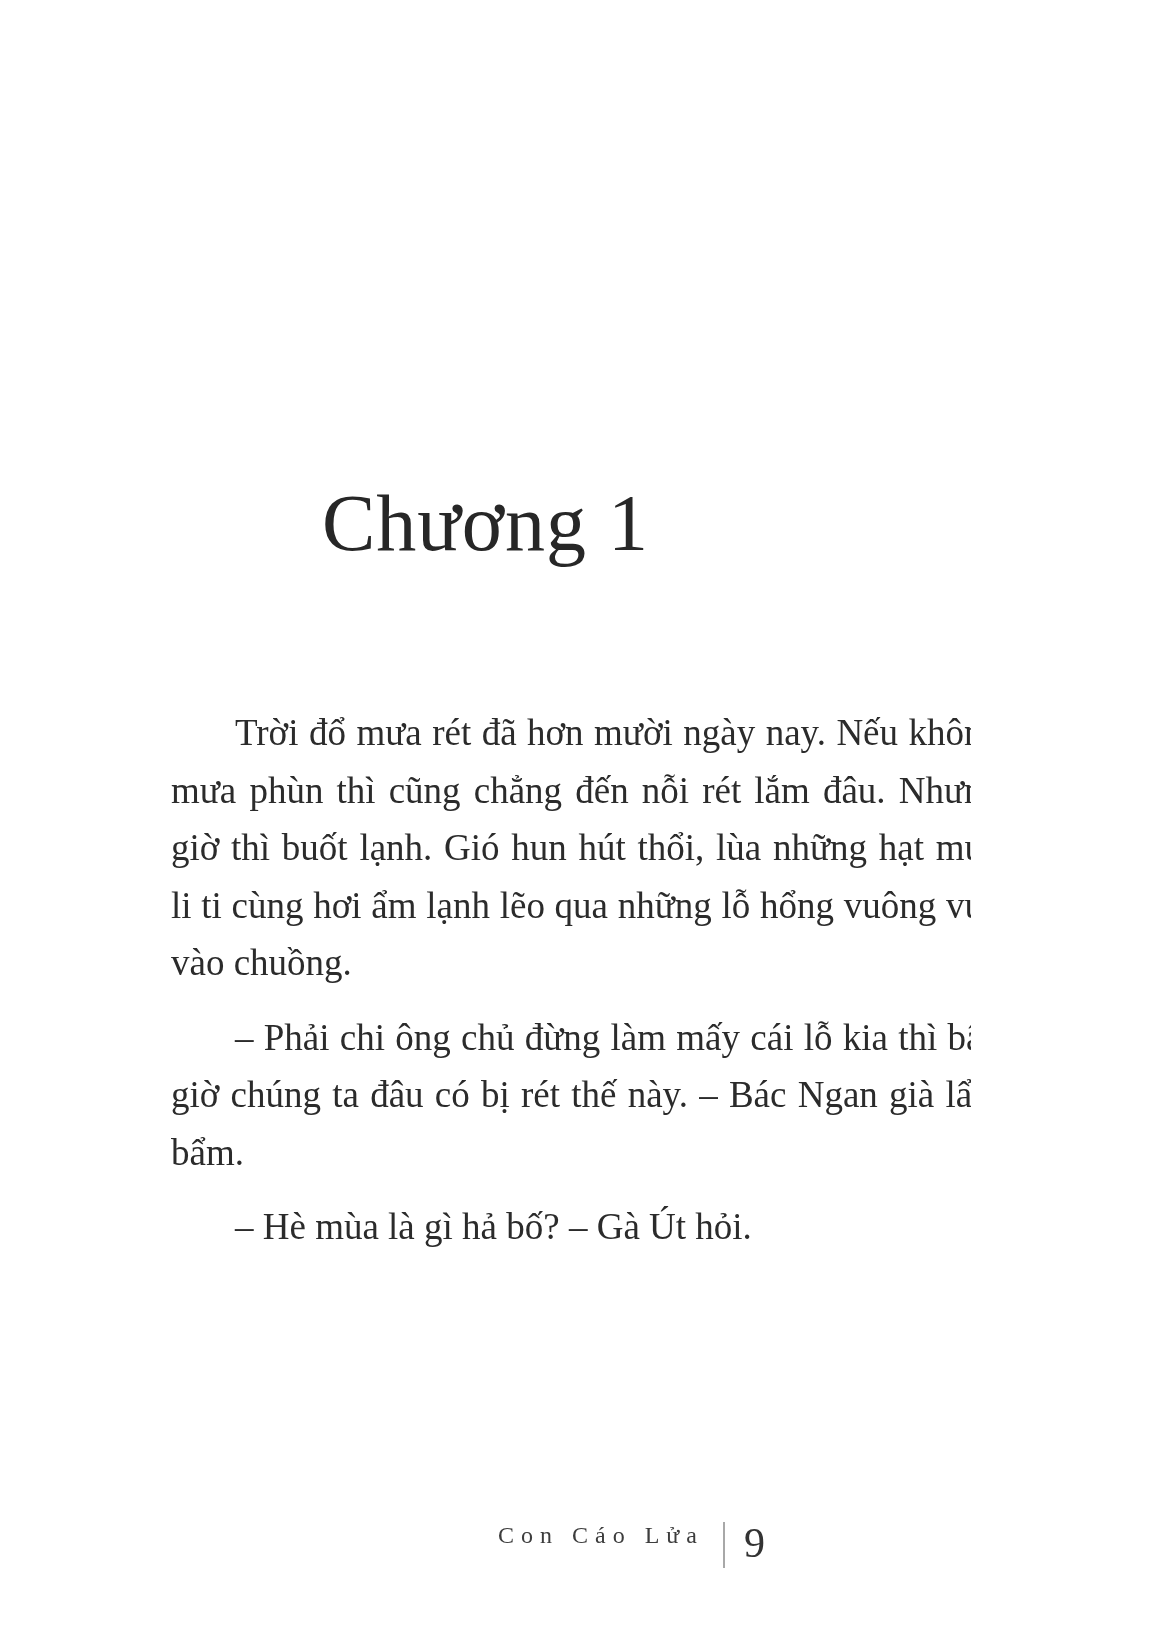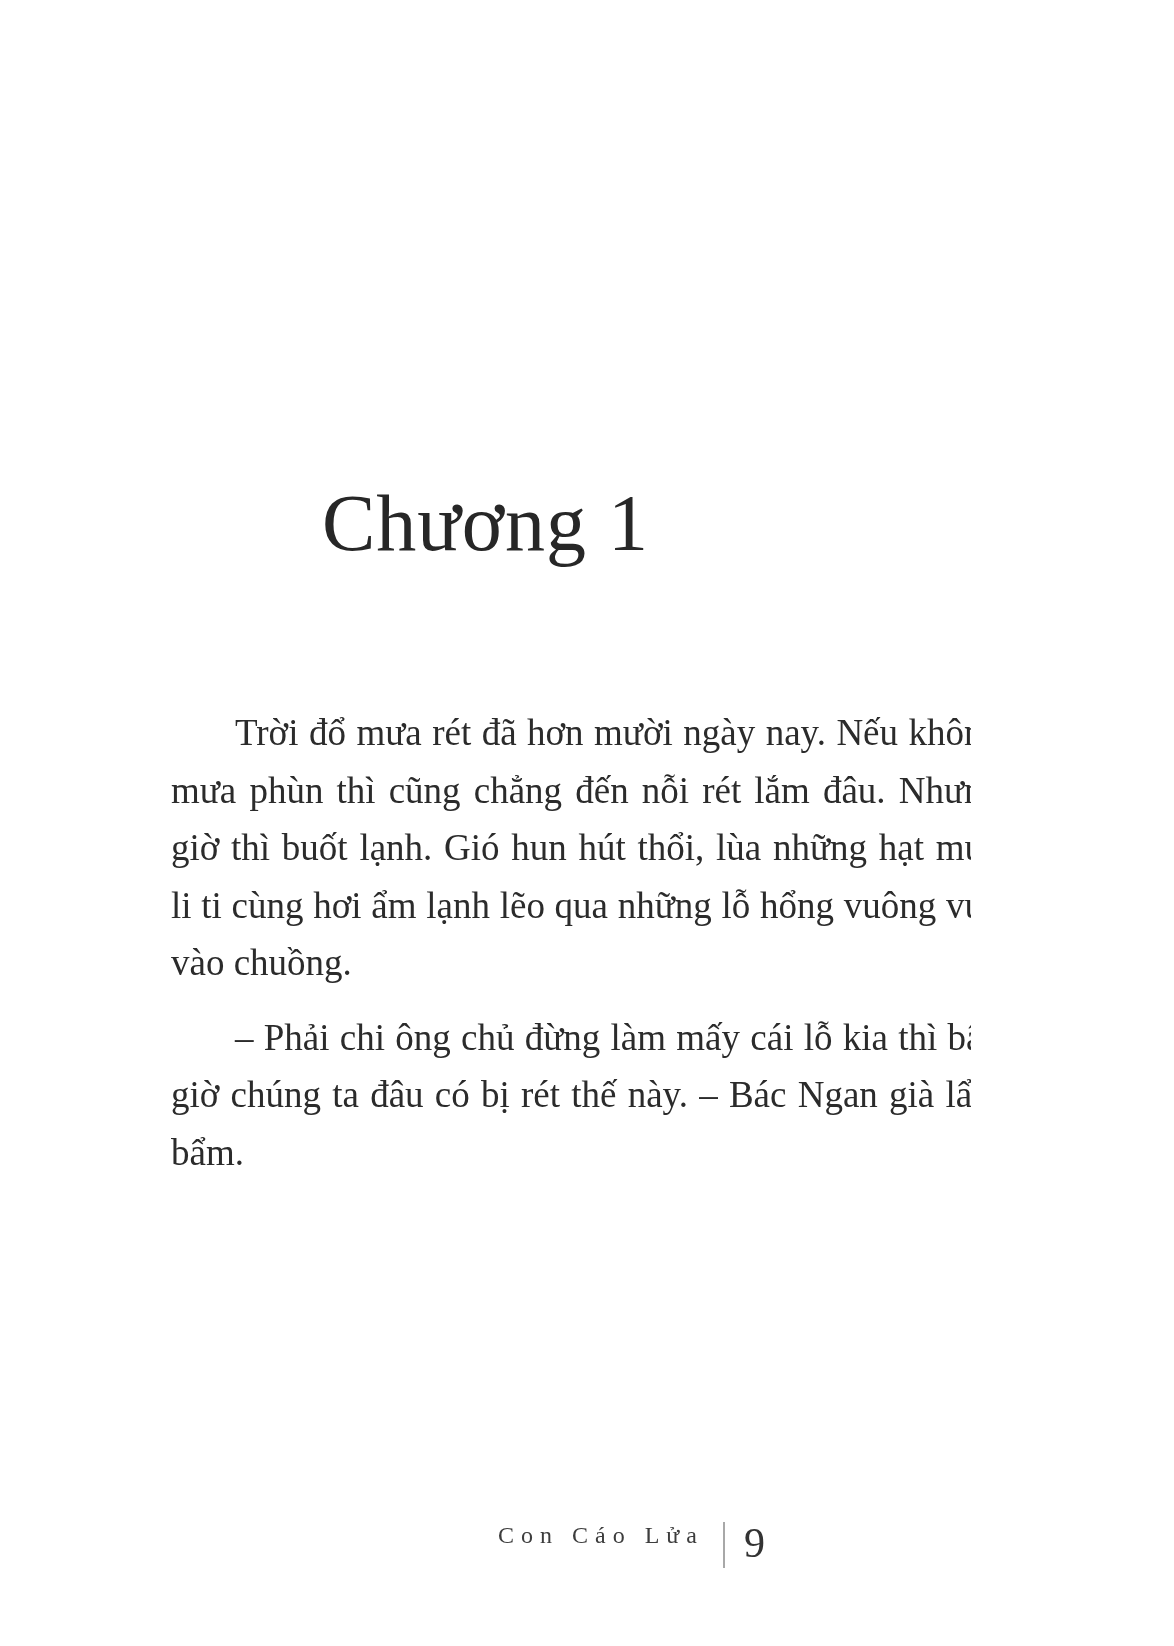--- a/index.html
+++ b/index.html
@@ -72,20 +72,21 @@
 </head>
 <body>
 
 <div class="page">
 
   <h1 class="chapter-title">Chương 1</h1>
 
   <div class="body-text">
     <p>Trời đổ mưa rét đã hơn mười ngày nay. Nếu không mưa phùn thì cũng chẳng đến nỗi rét lắm đâu. Nhưng giờ thì buốt lạnh. Gió hun hút thổi, lùa những hạt mưa li ti cùng hơi ẩm lạnh lẽo qua những lỗ hổng vuông vức vào chuồng.</p>
     <p>– Phải chi ông chủ đừng làm mấy cái lỗ kia thì bây giờ chúng ta đâu có bị rét thế này. – Bác Ngan già lẩm bẩm.</p>
+    <p>– Hè mùa là gì hả bố? – Gà Út hỏi.</p>
   </div>
 
   <div class="footer">
     <span class="footer-book-title">Con Cáo Lửa</span>
     <span class="footer-divider"></span>
     <span class="footer-page-number">9</span>
   </div>
 
 </div>
 

